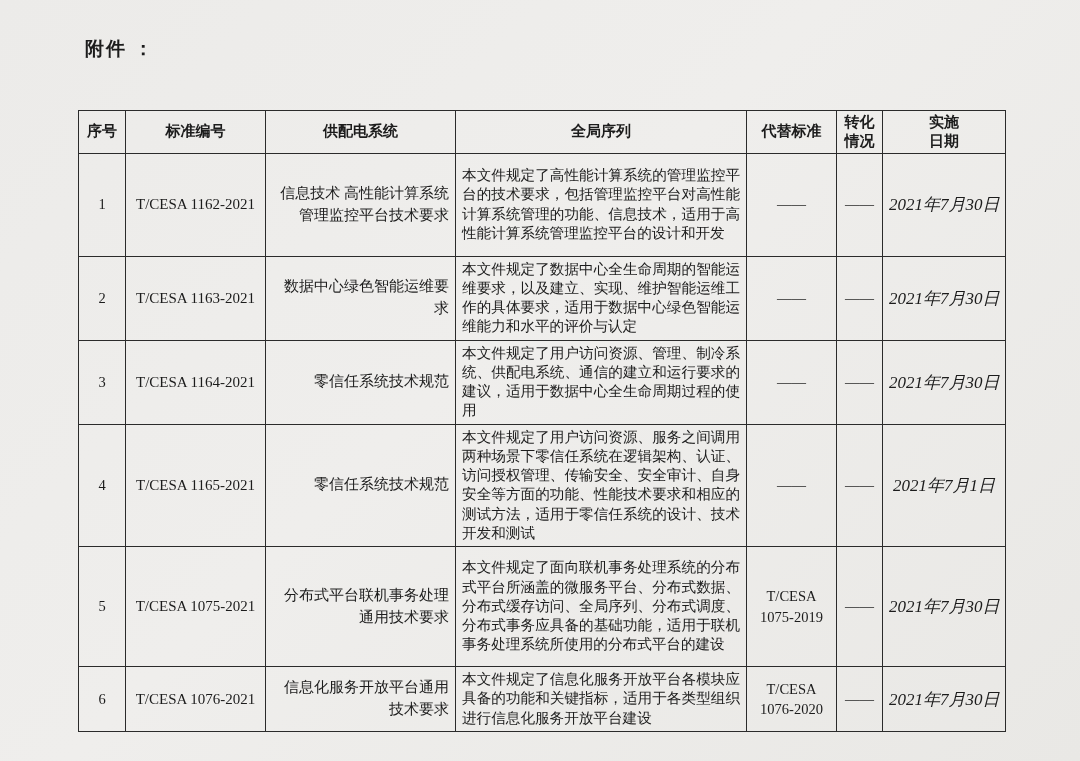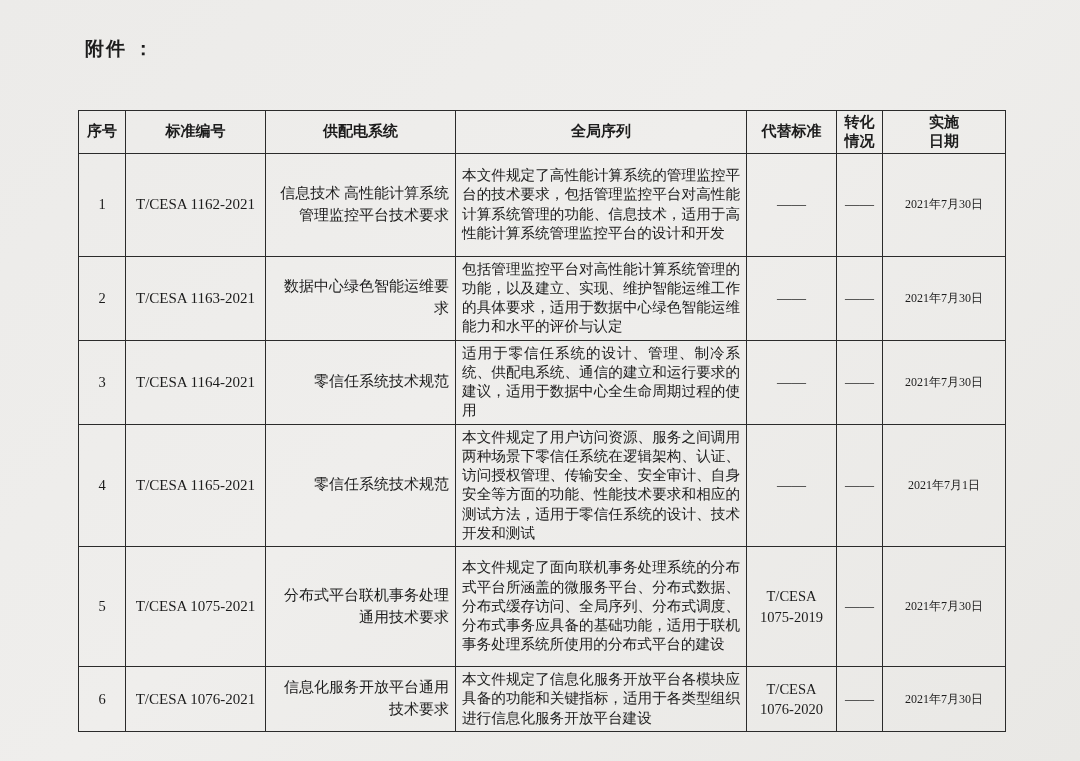--- a/index.html
+++ b/index.html
@@ -75,21 +75,21 @@
     padding-left: 8px;
     padding-right: 6px;
   }
   td.c-content {
     text-align: justify;
     font-size: 14.6px;
     line-height: 1.32;
     padding: 4px 7px;
   }
   td.c-replaces { font-size: 14.5px; line-height: 1.4; }
-  td.c-date { white-space: nowrap; font-size: 12px; }
+  td.c-date { white-space: nowrap; font-size: 17px; font-style: italic; }
   tr.hdr  { height: 40px; }
   tr.r0 { height: 103px; }
   tr.r1 { height: 83px; }
   tr.r2 { height: 75px; }
   tr.r3 { height: 114px; }
   tr.r4 { height: 120px; }
   tr.r5 { height: 65px; }
 </style>
 </head>
 <body>
@@ -129,30 +129,30 @@
         <td class="c-name">信息技术 高性能计算系统管理监控平台技术要求</td>
         <td class="c-content">本文件规定了高性能计算系统的管理监控平台的技术要求，包括管理监控平台对高性能计算系统管理的功能、信息技术，适用于高性能计算系统管理监控平台的设计和开发</td>
         <td class="c-replaces">——</td>
         <td class="c-conv">——</td>
         <td class="c-date">2021年7月30日</td>
       </tr>
       <tr class="r1">
         <td class="c-no">2</td>
         <td class="c-code">T/CESA 1163-2021</td>
         <td class="c-name">数据中心绿色智能运维要求</td>
-        <td class="c-content">包括管理监控平台对高性能计算系统管理的功能，以及建立、实现、维护智能运维工作的具体要求，适用于数据中心绿色智能运维能力和水平的评价与认定</td>
+        <td class="c-content">本文件规定了数据中心全生命周期的智能运维要求，以及建立、实现、维护智能运维工作的具体要求，适用于数据中心绿色智能运维能力和水平的评价与认定</td>
         <td class="c-replaces">——</td>
         <td class="c-conv">——</td>
         <td class="c-date">2021年7月30日</td>
       </tr>
       <tr class="r2">
         <td class="c-no">3</td>
         <td class="c-code">T/CESA 1164-2021</td>
         <td class="c-name">零信任系统技术规范</td>
-        <td class="c-content">适用于零信任系统的设计、管理、制冷系统、供配电系统、通信的建立和运行要求的建议，适用于数据中心全生命周期过程的使用</td>
+        <td class="c-content">本文件规定了用户访问资源、管理、制冷系统、供配电系统、通信的建立和运行要求的建议，适用于数据中心全生命周期过程的使用</td>
         <td class="c-replaces">——</td>
         <td class="c-conv">——</td>
         <td class="c-date">2021年7月30日</td>
       </tr>
       <tr class="r3">
         <td class="c-no">4</td>
         <td class="c-code">T/CESA 1165-2021</td>
         <td class="c-name">零信任系统技术规范</td>
         <td class="c-content">本文件规定了用户访问资源、服务之间调用两种场景下零信任系统在逻辑架构、认证、访问授权管理、传输安全、安全审计、自身安全等方面的功能、性能技术要求和相应的测试方法，适用于零信任系统的设计、技术开发和测试</td>
         <td class="c-replaces">——</td>

